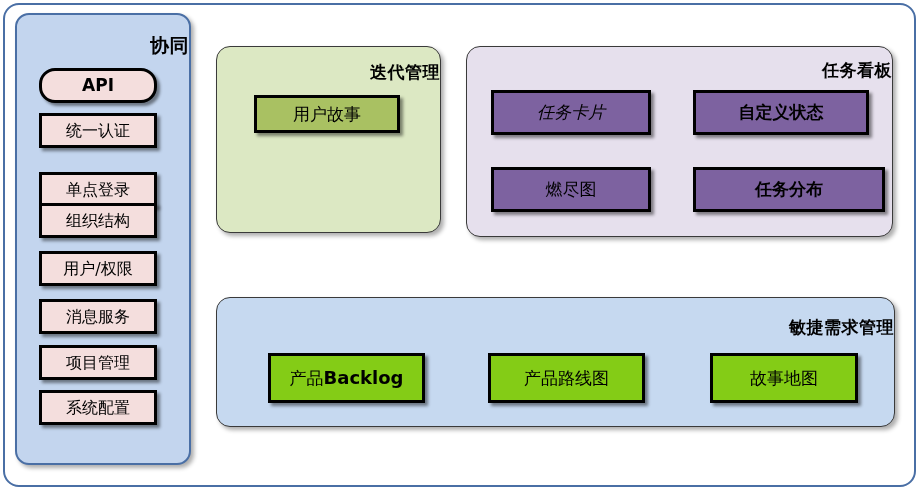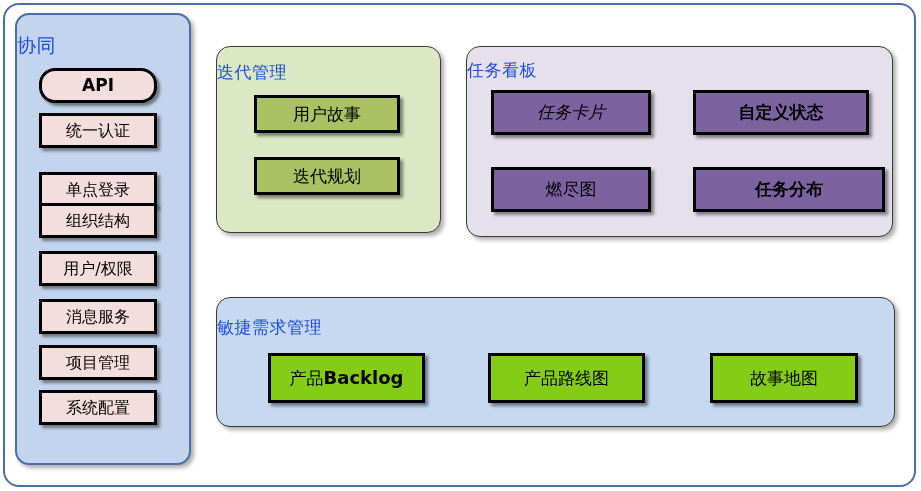--- a/index.html
+++ b/index.html
@@ -35,23 +35,23 @@
   .panel {
     position: absolute;
     box-sizing: border-box;
     border-radius: 14px;
     box-shadow: 3px 3px 4px rgba(0,0,0,0.32);
   }
   .panel-title {
     position: absolute;
     left: 0;
     right: 0;
-    text-align: left;
-    font-weight: normal;
-    color: #1d4ed8;
+    text-align: right;
+    font-weight: bold;
+    color: #000000;
     font-family: "DejaVu Sans", "Liberation Sans", sans-serif;
     letter-spacing: 0.5px;
   }
 
   
   .panel-sidebar {
     left: 15px;
     top: 13px;
     width: 176px;
     height: 452px;
@@ -176,21 +176,20 @@
   <div class="box box-sidebar" style="top:251px;">用户/权限</div>
   <div class="box box-sidebar" style="top:299px;">消息服务</div>
   <div class="box box-sidebar" style="top:345px;">项目管理</div>
   <div class="box box-sidebar" style="top:390px;">系统配置</div>
 
   <div class="panel panel-iteration">
     <div class="panel-title">迭代管理</div>
   </div>
 
   <div class="box box-green" style="left:254px; top:95px;">用户故事</div>
-  <div class="box box-green" style="left:254px; top:157px;">迭代规划</div>
 
   <div class="panel panel-taskboard">
     <div class="panel-title">任务看板</div>
   </div>
 
   <div class="box box-purple" style="left:491px; top:90px;  width:160px;font-style:italic;">任务卡片</div>
   <div class="box box-purple bold" style="left:693px; top:90px;  width:176px;">自定义状态</div>
   <div class="box box-purple" style="left:491px; top:167px; width:160px;">燃尽图</div>
   <div class="box box-purple bold" style="left:693px; top:167px; width:192px;">任务分布</div>
 

